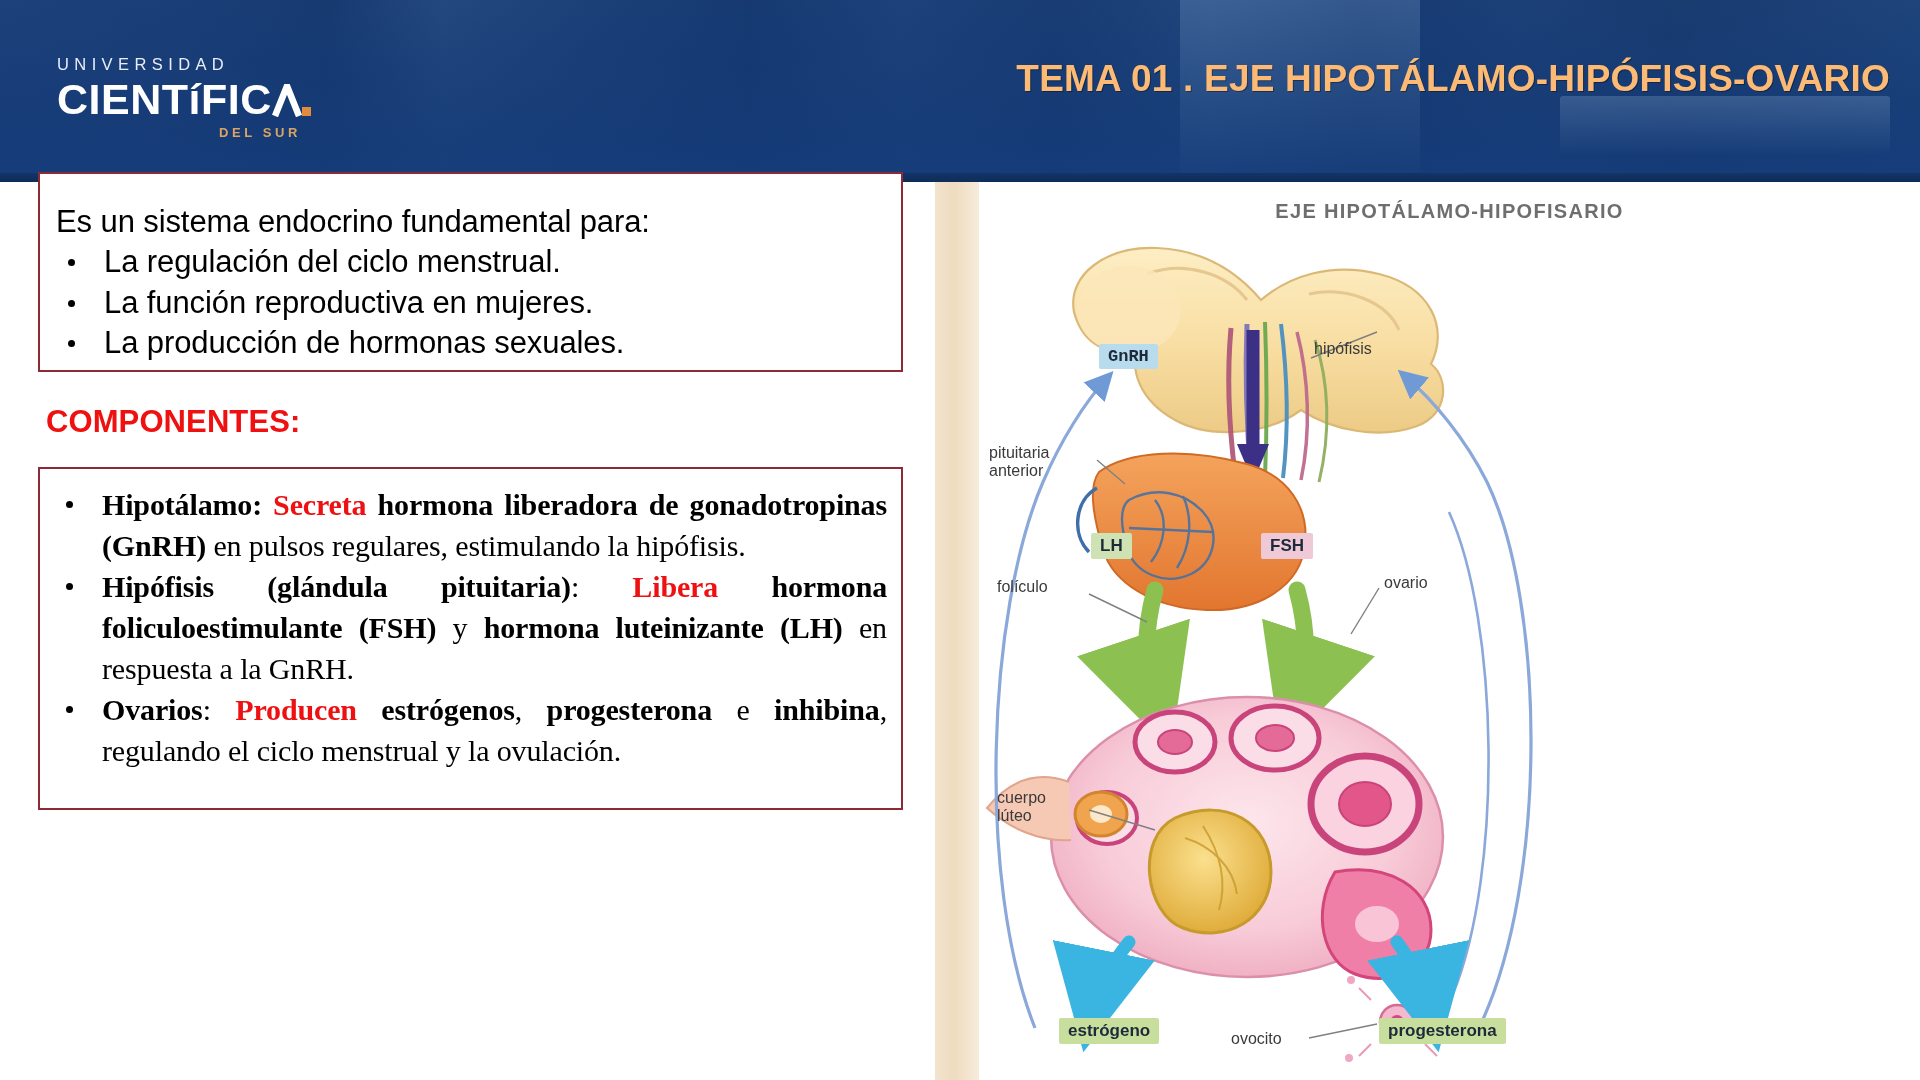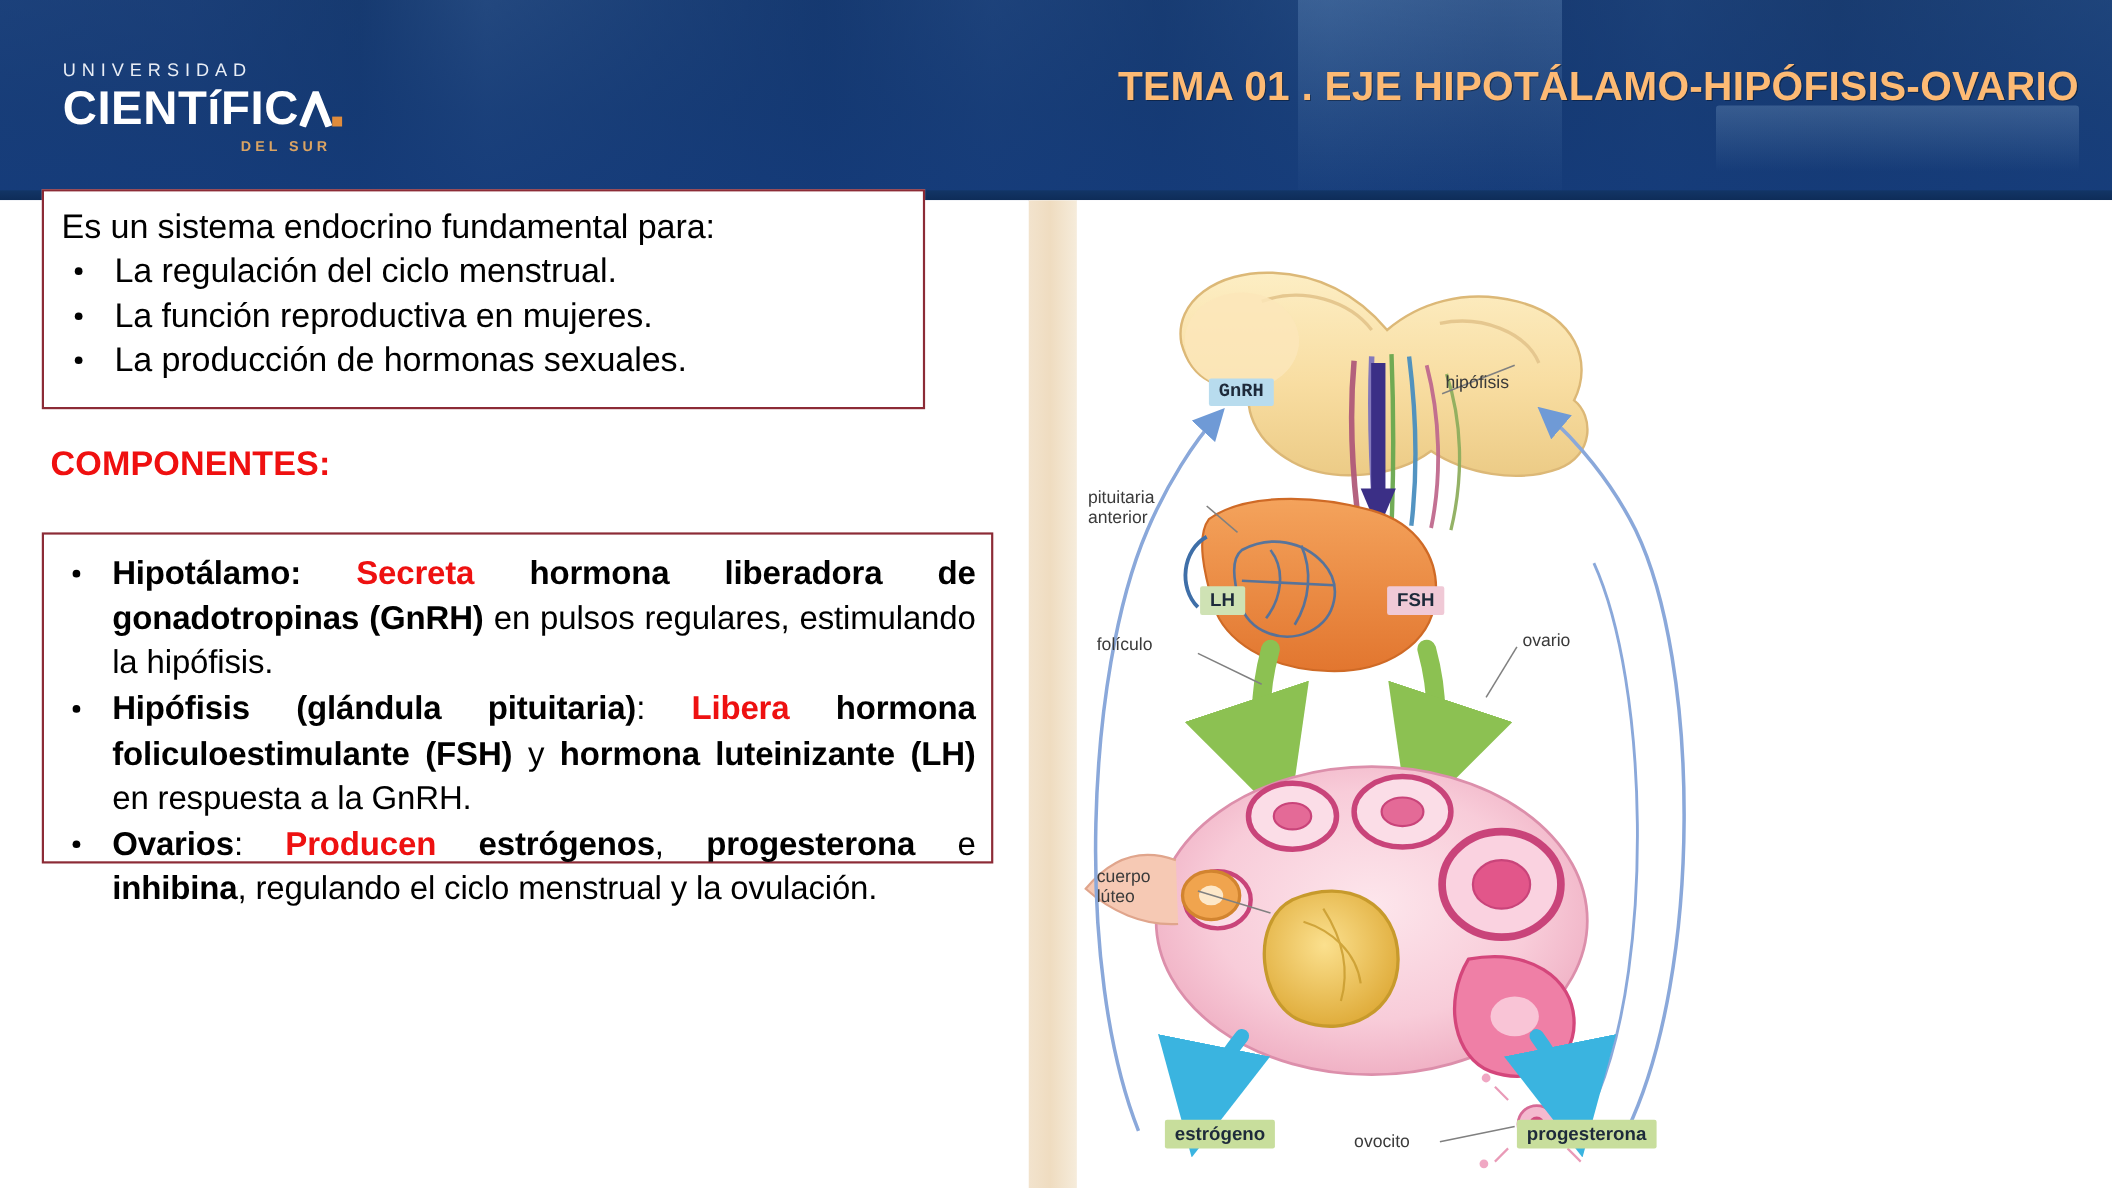--- a/index.html
+++ b/index.html
@@ -71,22 +71,22 @@
 
   
   .left-col{position:absolute;left:0;top:182px;width:935px;height:898px;background:#fff;}
 
   .tbox{
     position:absolute;
     border:2px solid #8c2b36;
     background:#fff;
     box-sizing:border-box;
   }
-  .tbox-intro{left:38px;top:-10px;width:803px;height:200px;padding:12px 16px 8px 16px;}
-  .tbox-comp {left:38px;top:302px;width:865px;height:301px;padding:16px 14px 10px 14px;}
+  .tbox-intro{left:38px;top:-10px;width:865px;height:200px;padding:28px 16px 8px 16px;}
+  .tbox-comp {left:38px;top:285px;width:865px;height:343px;padding:16px 14px 10px 14px;font-family:Liberation Serif, serif;}
 
   .plain-line{
     font-size:31px;color:#000;line-height:1.30;
     letter-spacing:-.1px;white-space:nowrap;
   }
 
   ul.bl{list-style:none;margin:0;padding:0;}
   ul.bl li{
     position:relative;padding-left:48px;
     font-size:31px;color:#000;line-height:1.30;letter-spacing:-.1px;
@@ -218,20 +218,21 @@
           </li>
 
       </ul>
     </div>
   </div>
 
   <div class="right-col">
     <div class="beige-strip"></div>
 
     <div class="diagram">
+      <div class="dg-title">EJE HIPOTÁLAMO-HIPOFISARIO</div>
 
       <svg class="art" viewBox="0 0 941 898" aria-hidden="true">
         <defs>
           <linearGradient id="gBrain" x1="0" y1="0" x2="0" y2="1">
             <stop offset="0%" stop-color="#fdeec4"></stop>
               <stop offset="55%" stop-color="#f8dda1"></stop>
             <stop offset="100%" stop-color="#eccb86"></stop>
           </linearGradient>
           <linearGradient id="gPit" x1="0" y1="0" x2="0" y2="1">
             <stop offset="0%" stop-color="#f4a35c"></stop>

